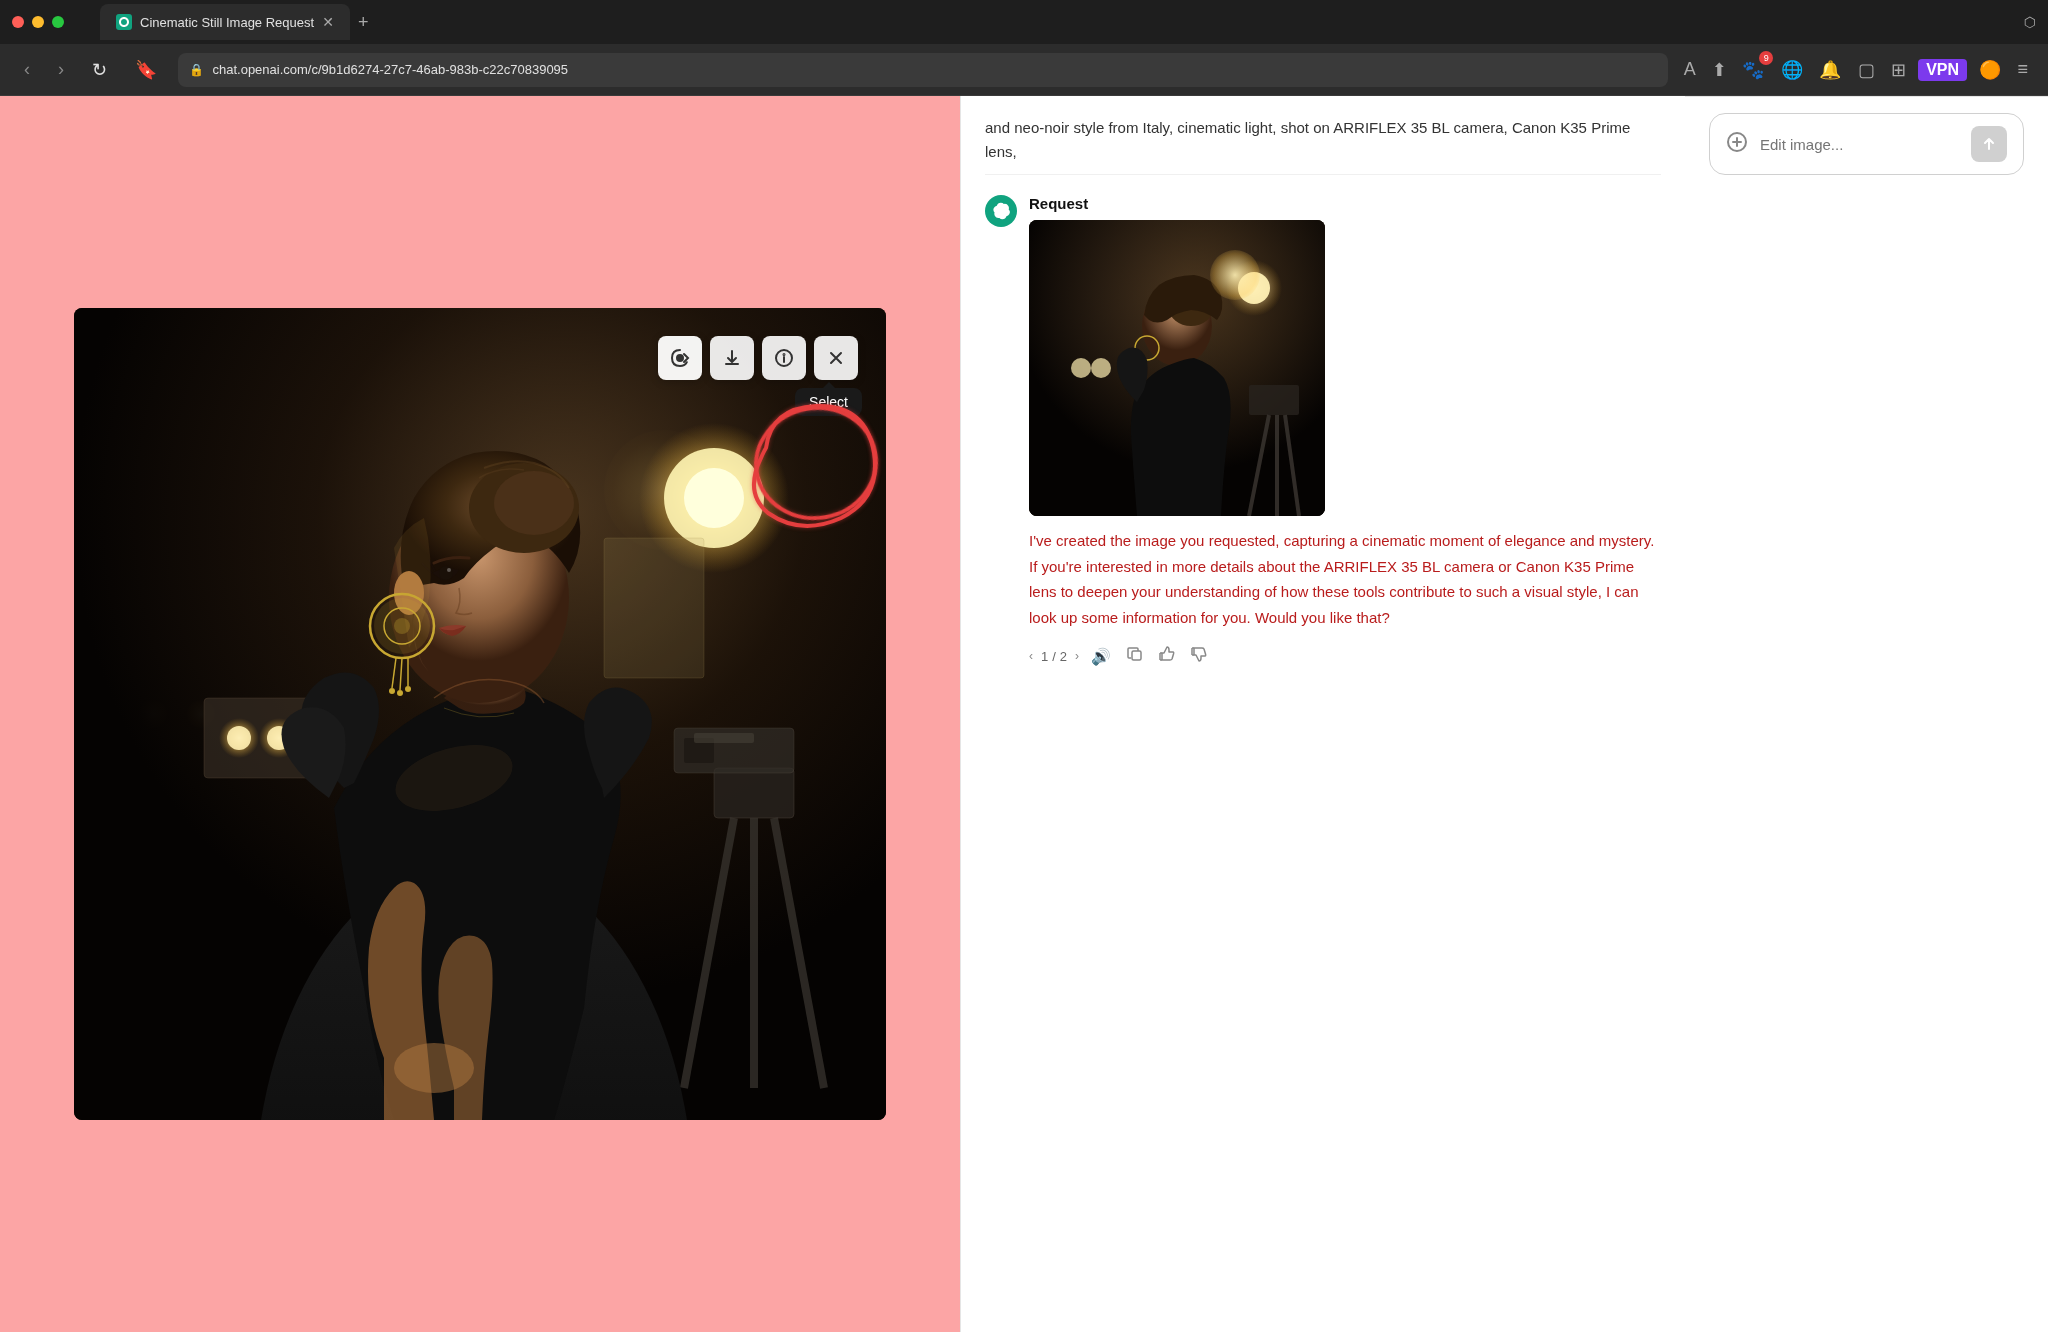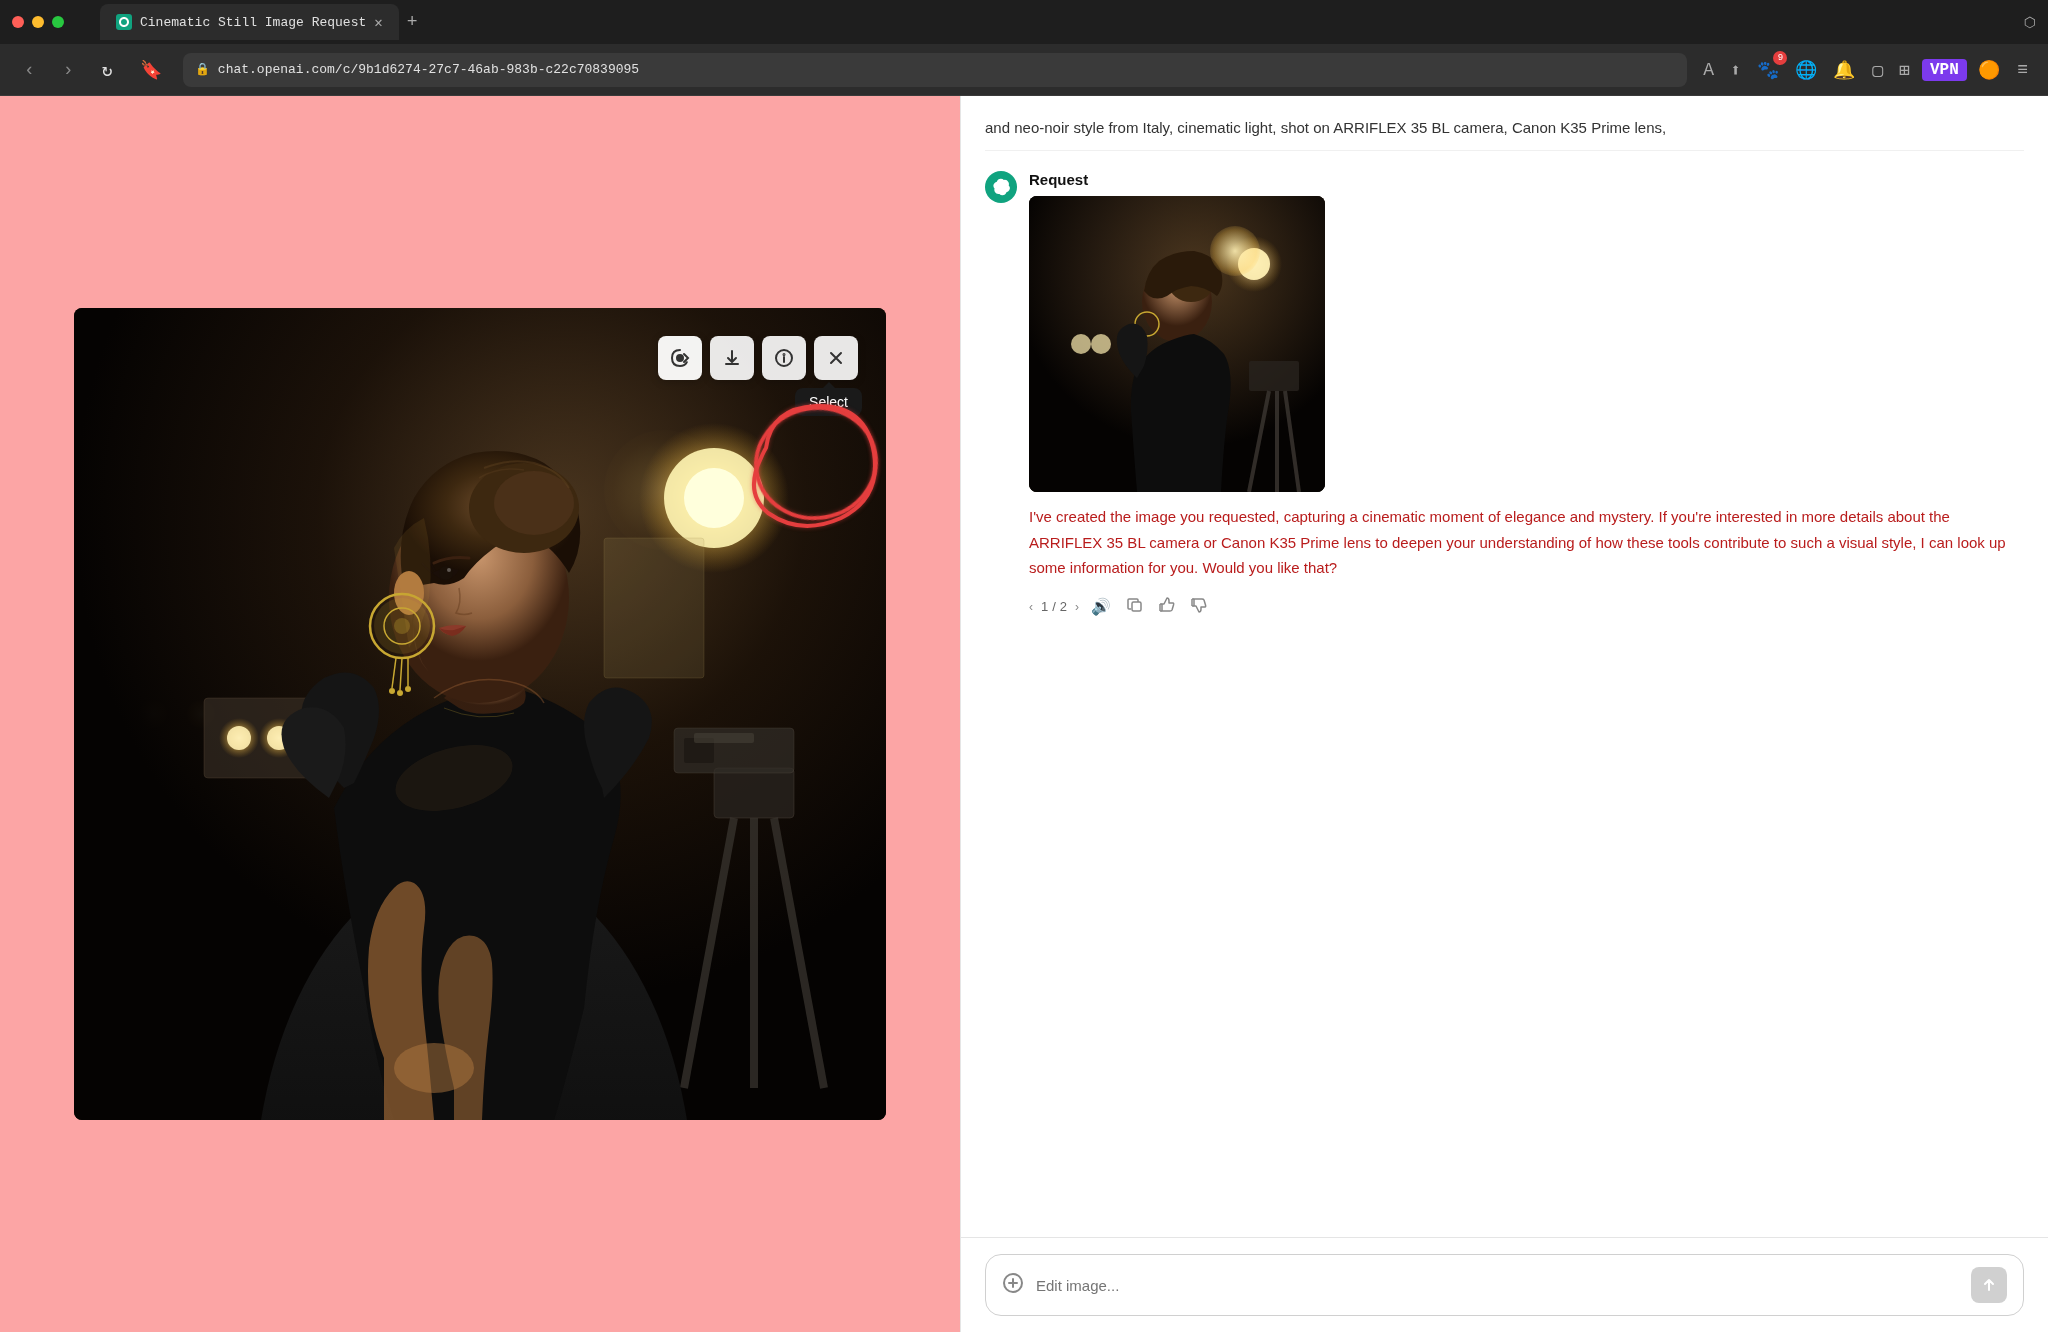--- a/index.html
+++ b/index.html
@@ -1,19 +1,19 @@
 <!DOCTYPE html>
 <html><head>
   <meta charset="utf-8">
   <style>
     * { margin: 0; padding: 0; box-sizing: border-box; }
     body { font-family: -apple-system, BlinkMacSystemFont, 'Segoe UI', sans-serif; background: #1a1a1a; width: 2048px; height: 1332px; overflow: hidden; }
 
     
-    .browser-chrome { background: #ef4444; width: 100%; font-family: Liberation Mono, monospace; }
+    .browser-chrome { background: #ef4444; width: 100%; }
     .tab-bar { background: #1e1e1e; height: 44px; display: flex; align-items: center; padding: 0 12px; gap: 8px; }
     .tab { background: #2c2c2c; border-radius: 8px 8px 0 0; padding: 0 16px; height: 36px; display: flex; align-items: center; gap: 8px; color: #e0e0e0; font-size: 13px; min-width: 200px; }
     .tab-favicon { width: 16px; height: 16px; background: #10a37f; border-radius: 3px; display: flex; align-items: center; justify-content: center; }
     .tab-favicon svg { width: 10px; height: 10px; fill: white; }
     .tab-close { margin-left: auto; color: #aaa; cursor: pointer; font-size: 14px; }
     .new-tab-btn { color: #aaa; font-size: 18px; cursor: pointer; }
     .win-ctrl { width: 12px; height: 12px; border-radius: 50%; }
     .win-close { background: #ff5f57; }
     .win-min { background: #febc2e; }
     .win-max { background: #28c840; }
@@ -47,21 +47,21 @@
     
     .image-toolbar { position: absolute; top: 28px; right: 28px; display: flex; gap: 8px; align-items: center; }
     .img-tool-btn { width: 44px; height: 44px; border-radius: 8px; background: rgba(255,255,255,0.9); border: none; cursor: pointer; display: flex; align-items: center; justify-content: center; color: #333; font-size: 18px; box-shadow: 0 2px 8px rgba(0,0,0,0.2); }
     .img-tool-btn.active { background: rgba(255,255,255,0.95); }
 
     
     .select-tooltip { position: absolute; top: 80px; right: 24px; background: #1a1a1a; color: white; padding: 6px 14px; border-radius: 8px; font-size: 14px; font-weight: 500; white-space: nowrap; }
     .select-tooltip::after { content: ''; position: absolute; top: -6px; left: 50%; transform: translateX(-50%); border: 6px solid transparent; border-bottom-color: #1a1a1a; border-top: none; }
 
     
-    .chat-panel { flex: 1; background: white; display: flex; flex-direction: column; border-left: 1px solid #e5e5e5; }
+    .chat-panel { flex: 1; background: white; display: flex; flex-direction: row; border-left: 1px solid #e5e5e5; }
 
     .chat-messages { flex: 1; overflow-y: auto; padding: 20px 24px; display: flex; flex-direction: column; gap: 20px; }
 
     .message-text-top { font-size: 15px; color: #333; line-height: 1.6; padding-bottom: 10px; border-bottom: 1px solid #f0f0f0; }
 
     .message { display: flex; gap: 12px; align-items: flex-start; }
     .avatar { width: 32px; height: 32px; border-radius: 50%; background: #10a37f; flex-shrink: 0; display: flex; align-items: center; justify-content: center; }
     .avatar svg { width: 18px; height: 18px; fill: white; }
     .message-content { flex: 1; }
     .message-author { font-weight: 600; font-size: 15px; color: #111; margin-bottom: 8px; }

